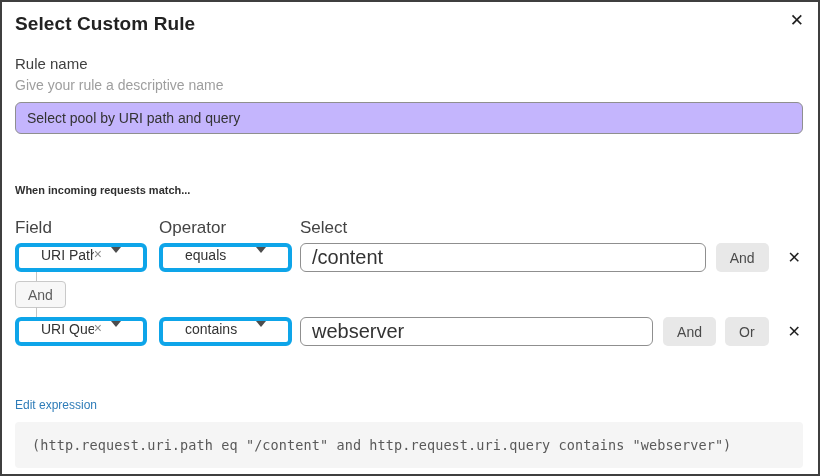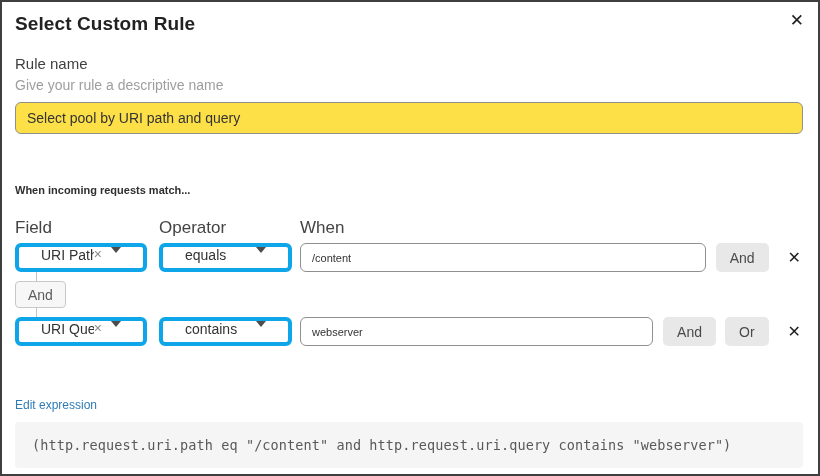--- a/index.html
+++ b/index.html
@@ -29,21 +29,21 @@
     font-family: "DejaVu Sans", sans-serif;
   }
   
   .rule-label { margin-top: 18px; font-size: 15px; color: #404040; line-height: 18px; }
   .rule-helper { margin-top: 4px; font-size: 14px; color: #9e9e9e; line-height: 16px; }
   .text-input {
     margin-top: 9px; width: 100%; height: 29px;
     border: 1px solid #8f8f8f; border-radius: 6px;
     padding: 15px 11px; font-size: 14px; color: #333;
     font-family: "Liberation Sans", sans-serif;
-    background: #fde047; outline: none;
+    background: #c4b5fd; outline: none;
   }
   
   .match-heading { margin-top: 46px; font-size: 11px; font-weight: bold; color: #2f2f2f; line-height: 20px; }
   .col-labels { display: flex; margin-top: 20px; font-size: 17px; color: #444; line-height: 16px; }
   .col-label-field { width: 132px; margin-right: 12px; }
   .col-label-operator { width: 133px; margin-right: 8px; }
   .col-label-value { flex: 1; }
   .cond-row { display: flex; align-items: center; margin-top: 7px; }
   .dropdown {
     height: 29px; border: 4px solid #0ea5e9; border-radius: 6px;
@@ -54,21 +54,21 @@
   .dd-operator { width: 133px; margin-right: 8px; }
   .dd-text { flex: 1; white-space: nowrap; overflow: hidden; }
   .dd-clear { color: #8a8a8a; font-size: 14px; margin-right: 9px; line-height: 1; cursor: pointer; }
   .chevron {
     width: 0; height: 0;
     border-left: 5px solid transparent; border-right: 5px solid transparent;
     border-top: 6px solid #4d4d4d;
   }
   .value-input {
     flex: 1; height: 29px; border: 1px solid #8f8f8f; border-radius: 6px;
-    padding: 0 11px; font-size: 11px; color: #333; outline: none;
+    padding: 0 11px; font-size: 20px; color: #333; outline: none;
     font-family: "Liberation Sans", sans-serif; margin-right: 10px;
     min-width: 0;
   }
   .logic-btn {
     height: 29px; padding: 0 14px; margin-left: 0; margin-right: 9px;
     background: #e8e8e8; border: none; border-radius: 5px;
     font-size: 14px; color: #4a4a4a; cursor: pointer;
     font-family: "Liberation Sans", sans-serif;
   }
   .remove-btn {
@@ -112,21 +112,21 @@
 
   <div class="rule-label">Rule name</div>
   <div class="rule-helper">Give your rule a descriptive name</div>
   <input class="text-input" type="text" value="Select pool by URI path and query" style="">
 
   <div class="match-heading">When incoming requests match...</div>
 
   <div class="col-labels">
     <div class="col-label-field">Field</div>
     <div class="col-label-operator">Operator</div>
-    <div class="col-label-value">When</div>
+    <div class="col-label-value">Select</div>
   </div>
 
   
   <div class="cond-row">
     <div class="dropdown dd-field">
       <span class="dd-text">URI Path</span>
       <span class="dd-clear">×</span>
       <span class="chevron"></span>
     </div>
     <div class="dropdown dd-operator">

